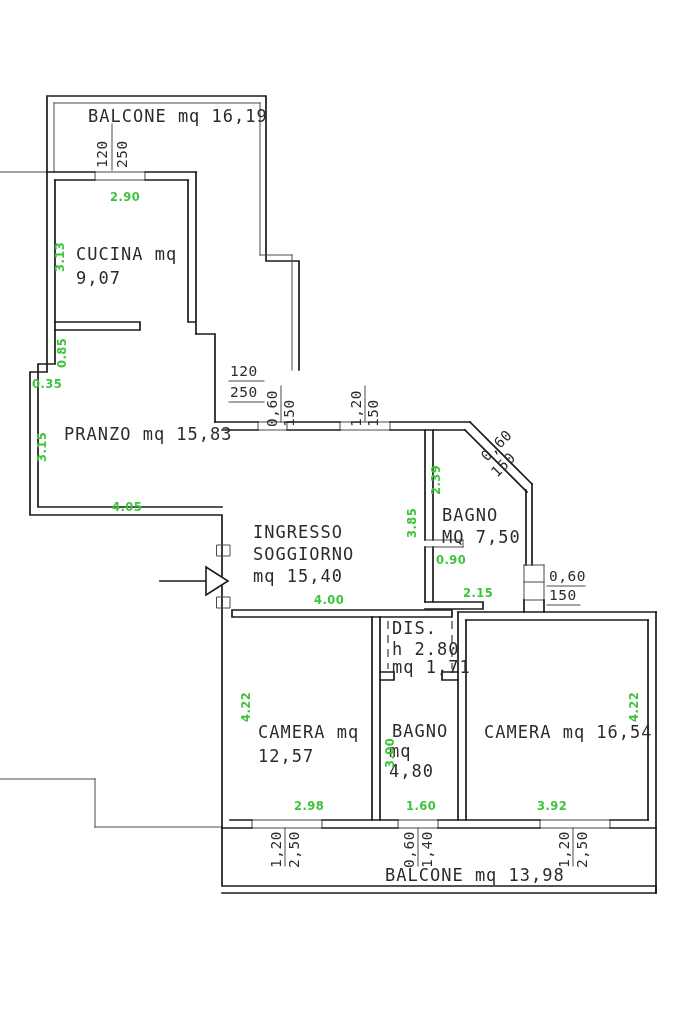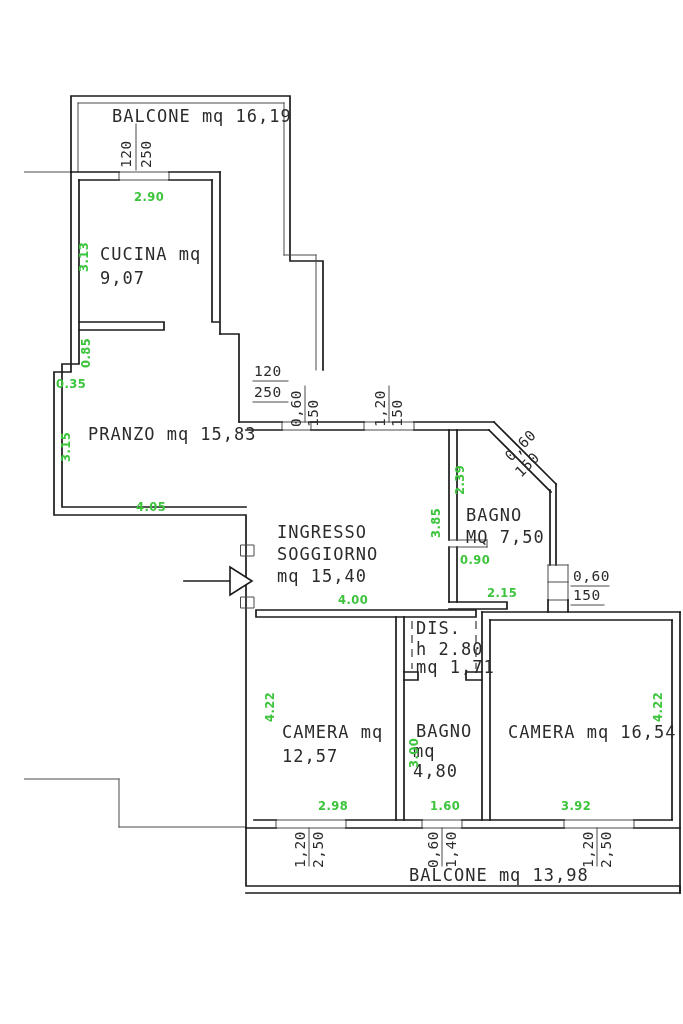--- a/index.html
+++ b/index.html
@@ -1,16 +1,16 @@
 <!DOCTYPE html>
 <html><head>
 <meta charset="utf-8">
 <style>
   html,body { margin:0; padding:0; background:#ffffff; }
-  .stage { width:576px; height:1024px; position:relative; background:#ffffff;padding-left:24px; }
+  .stage { width:576px; height:1024px; position:relative; background:#ffffff; }
   svg { display:block; }
   .w  { fill:none; stroke:#1c1c1c; stroke-width:1.7; stroke-linecap:square; }
   .t  { fill:none; stroke:#4a4a4a; stroke-width:1;   stroke-linecap:square; }
   .dash { fill:none; stroke:#3a3a3a; stroke-width:1.2; stroke-dasharray:8 6; }
   .arrow { fill:#ffffff; stroke:#1c1c1c; stroke-width:1.6; }
   text { user-select:none; }
   .room { font-family:"DejaVu Sans Mono", monospace; font-size:17px; fill:#2b2b2b; letter-spacing:1px; }
   .dim  { font-family:"DejaVu Sans Mono", monospace; font-size:14.5px; fill:#2b2b2b; letter-spacing:0.5px; }
   .g    { font-family:"DejaVu Sans", sans-serif; font-size:11.5px; font-weight:bold; fill:#3cc43c; letter-spacing:0.5px; }
 </style>

